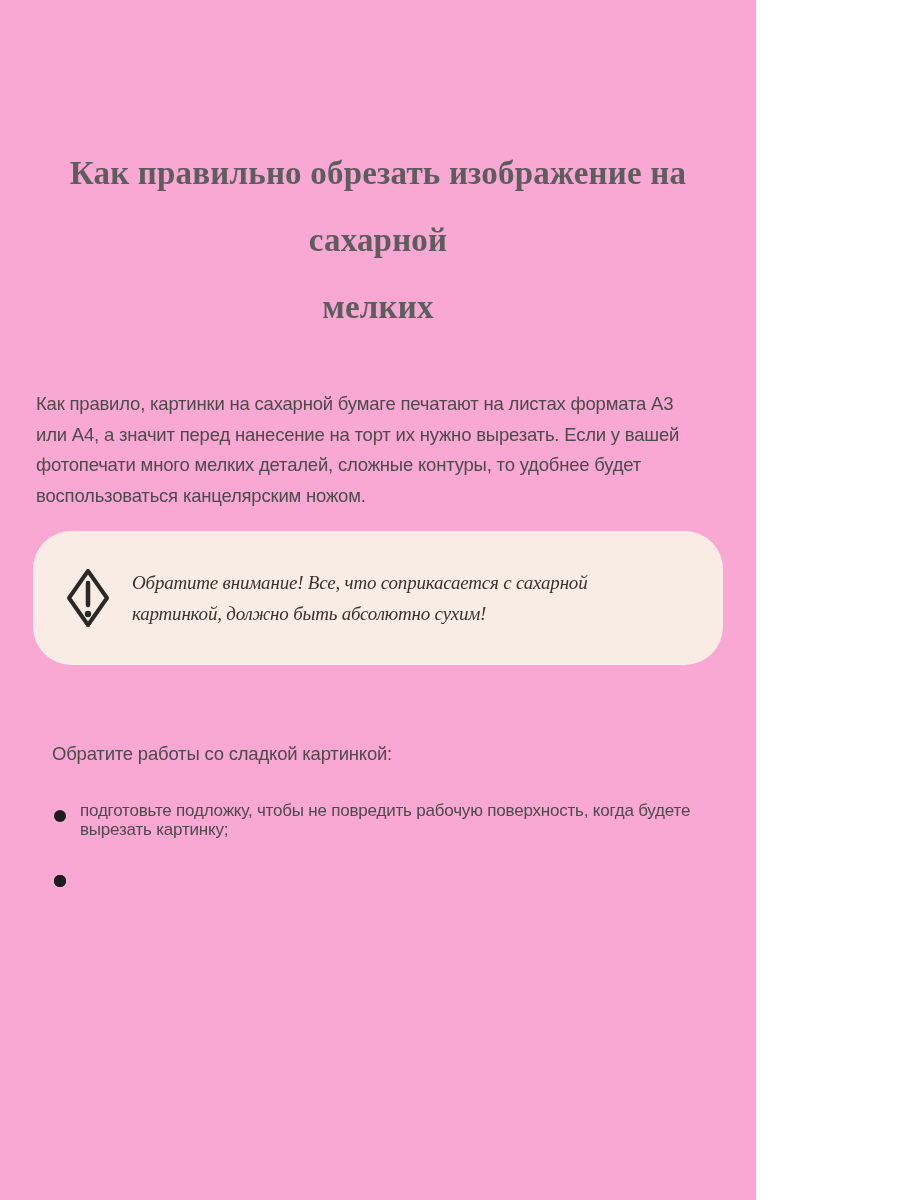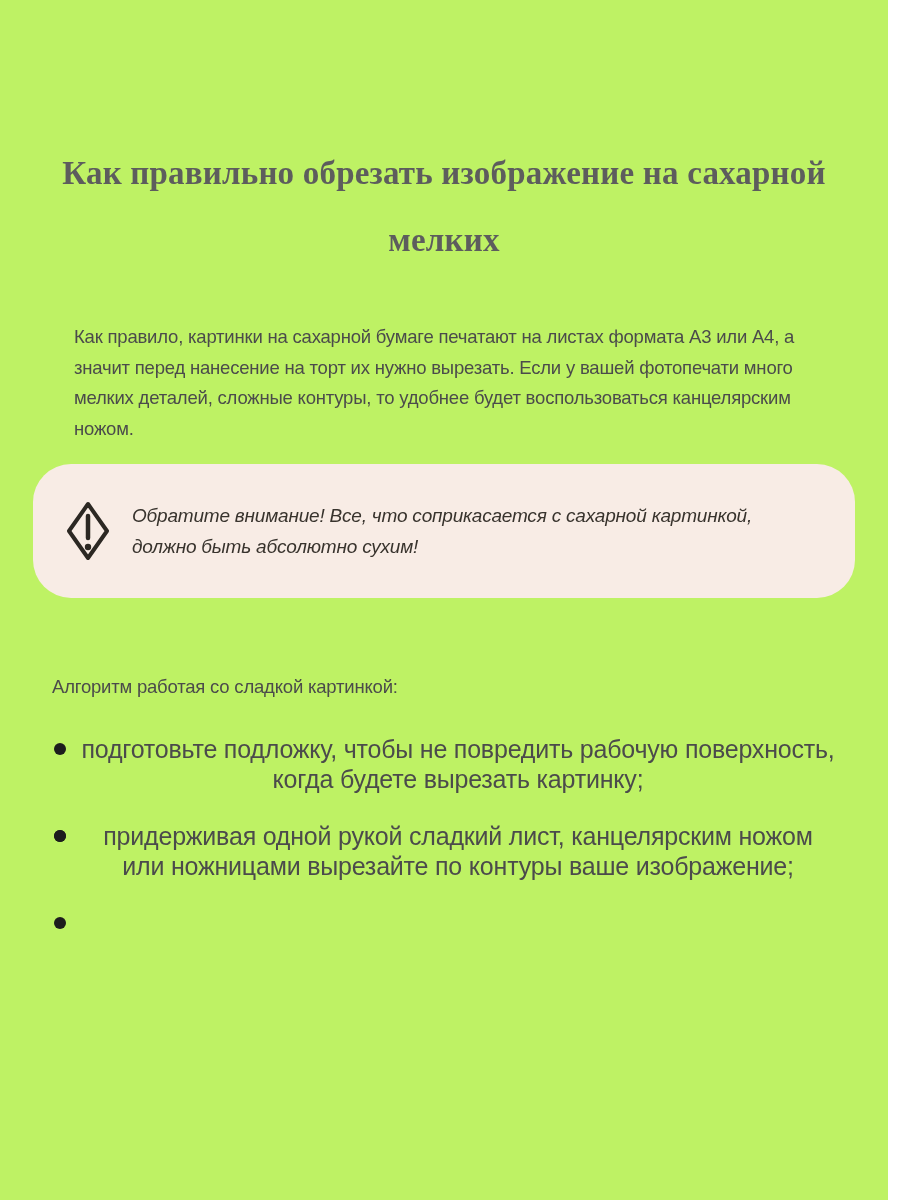--- a/index.html
+++ b/index.html
@@ -2,59 +2,60 @@
 <html lang="ru"><head>
 <meta charset="utf-8">
 <style>
   html, body {
     margin: 0;
     padding: 0;
     background: #ffffff;
   }
   .page {
     position: relative;
-    width: 888px;
+    width: 756px;
     height: 1200px;
-    background: #bef264;
+    background: #f9a8d4;
     overflow: hidden;
     font-family: "Liberation Sans", sans-serif;
   }
 
   
   .title {
     margin: 0;
     padding-top: 140px;
     text-align: center;
     font-family: "Liberation Serif", serif;
     font-weight: 700;
     font-size: 33px;
     line-height: 67px;
     color: #5d5d5d;
     letter-spacing: 0.2px;
   }
   .title span { display: block; }
 
   
   .intro {
-    margin: 48px 52px 0 74px;
+    margin: 48px 52px 0 36px;
     font-size: 18.5px;
     line-height: 30.5px;
     letter-spacing: -0.2px;
     color: #4b4b4b;
   }
 
   
   .callout {
     margin: 20px 33px 0 33px;
     background: #f8ece5;
     border-radius: 38px;
     display: flex;
     align-items: center;
     padding: 36px 60px 36px 33px;
     box-sizing: border-box;
+    font-family: Liberation Serif, serif;
   }
   .callout-icon {
     flex: 0 0 auto;
     width: 44px;
     height: 60px;
     margin-right: 22px;
   }
   .callout-text {
     font-style: italic;
     font-size: 19px;
@@ -73,25 +74,24 @@
   }
   .algo-list {
     list-style: none;
     margin: 32px 52px 0 52px;
     padding: 0;
   }
   .algo-item {
     position: relative;
     padding-left: 28px;
     margin-bottom: 27px;
-    font-size: 25px;
-    line-height: 30px;
+    font-size: 17px;
+    line-height: 19px;
     letter-spacing: -0.2px;
     color: #4b4b4b;
-    text-align: center;
   }
   .bullet-dot {
     position: absolute;
     left: 2px;
     top: 9px;
     width: 12px;
     height: 12px;
     border-radius: 50%;
     background: #1d1d1d;
   }
@@ -110,32 +110,31 @@
 
   <div class="callout">
     <svg class="callout-icon" viewBox="0 0 44 60" fill="none" xmlns="http://www.w3.org/2000/svg">
       <polygon points="22,3 41,30 22,57 3,30" fill="none" stroke="#2c2823" stroke-width="4" stroke-linejoin="round"></polygon>
       <line x1="22" y1="15" x2="22" y2="37" stroke="#2c2823" stroke-width="4.5" stroke-linecap="round"></line>
       <circle cx="22" cy="46" r="3.2" fill="#2c2823"></circle>
     </svg>
     <div class="callout-text">Обратите внимание! Все, что соприкасается с сахарной картинкой, должно быть абсолютно сухим!</div>
   </div>
 
-  <p class="algo-heading">Алгоритм работая со сладкой картинкой:</p>
+  <p class="algo-heading">Обратите работы со сладкой картинкой:</p>
 
   <ul class="algo-list">
     <li class="algo-item">
       <span class="bullet-dot"></span>
       <span>подготовьте подложку, чтобы не повредить рабочую поверхность, когда будете вырезать картинку;</span>
     </li>
     <li class="algo-item">
       <span class="bullet-dot"></span>
     </li>
     <li class="algo-item">
       <span class="bullet-dot"></span>
-      <span>придерживая одной рукой сладкий лист, канцелярским ножом или ножницами вырезайте по контуры ваше изображение;</span>
     </li>
     <li class="algo-item">
       <span class="bullet-dot"></span>
     </li>
   </ul>
 
 </div>
 
 </body></html>

